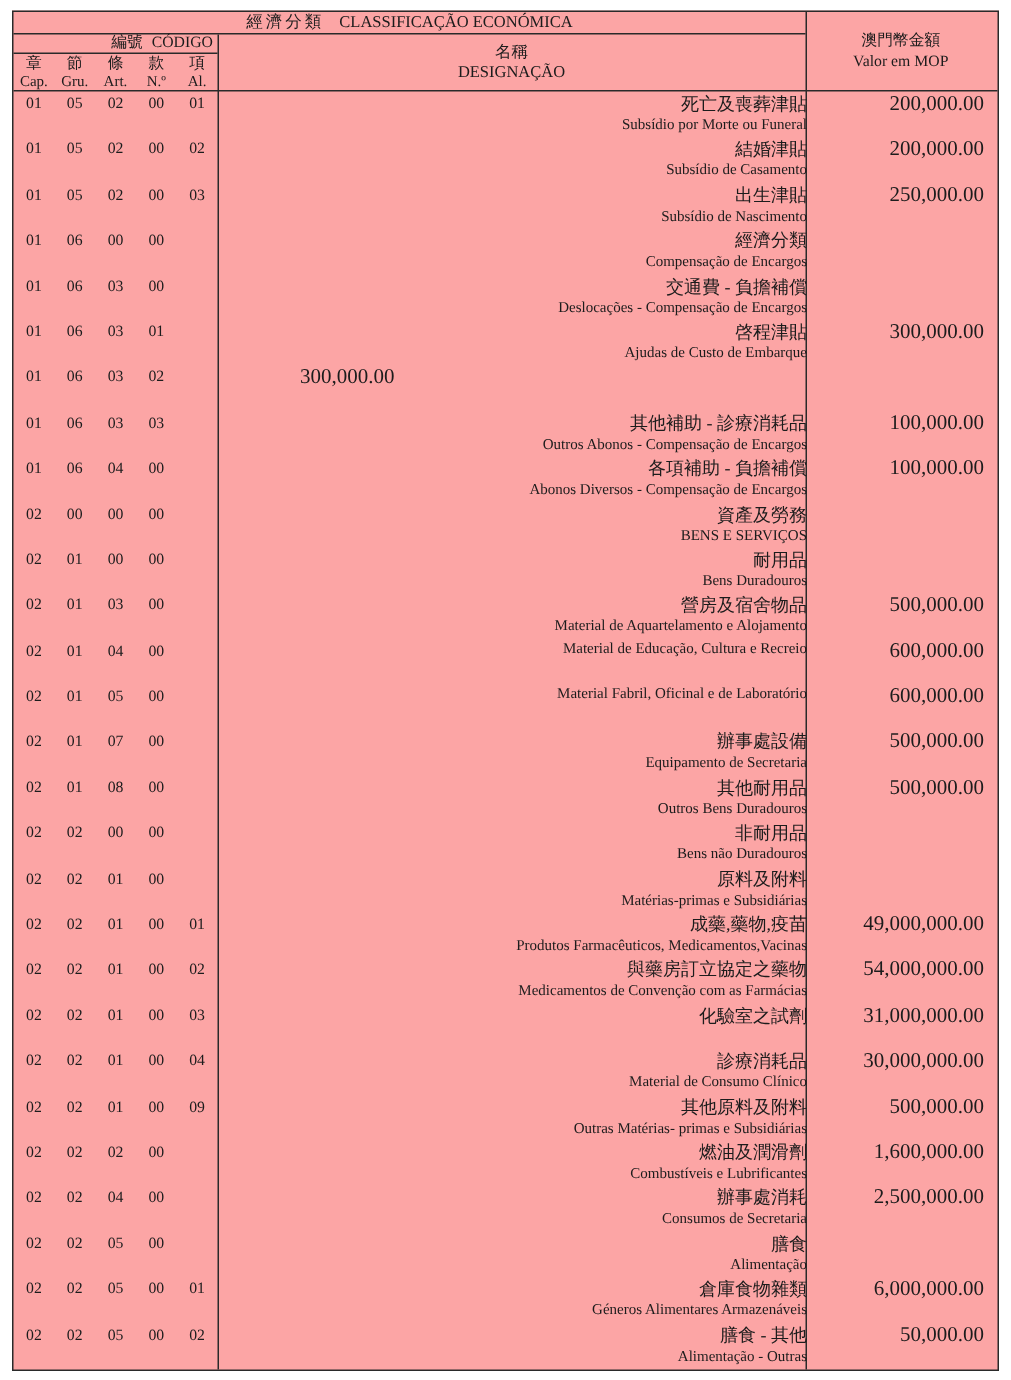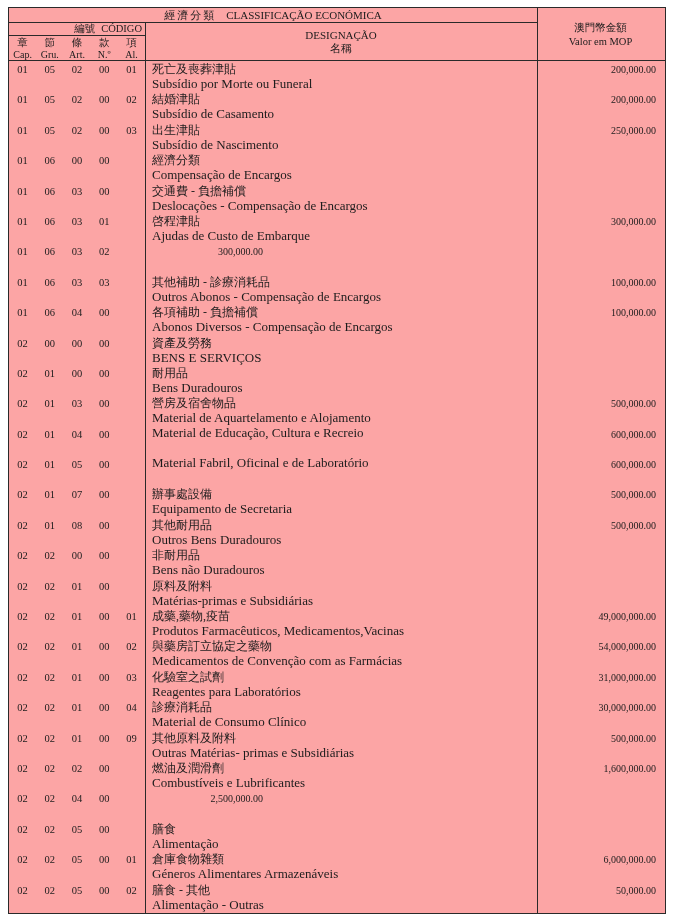--- a/index.html
+++ b/index.html
@@ -50,27 +50,27 @@
     position: absolute; left: 528px; top: 0; width: 127px; height: 53px;
     display: flex; flex-direction: column; justify-content: center;
     text-align: center; font-size: 10.5px; line-height: 14px;
   }
 
   
   .tbody { position: absolute; left: 0; top: 53px; right: 0; bottom: 0; overflow: hidden; }
   .row { display: flex; height: 30.4px; align-items: flex-start; }
   .codes { width: 136px; flex: none; display: flex; }
   .code-cell { flex: 1; text-align: center; font-size: 10.5px; line-height: 14px; padding-top: 2px; }
-  .names { flex: 1; min-width: 0; padding-left: 7px; }
+  .names { flex: 1; min-width: 0; padding-left: 7px; text-align: right; }
   .name-zh { font-size: 12px; line-height: 15px; padding-top: 1px; white-space: nowrap; }
-  .name-pt { font-size: 13px; line-height: 13px; white-space: nowrap; }
+  .name-pt { font-size: 10px; line-height: 13px; white-space: nowrap; }
   .amount {
     width: 127px; flex: none; box-sizing: border-box;
     text-align: right; padding-right: 9px; padding-top: 2px;
-    font-size: 10px; line-height: 14px;
+    font-size: 14px; line-height: 14px;
   }
 </style>
 </head>
 <body>
 
 <div class="sheet">
 
   <div class="thead">
 
     <div class="title-cell">
@@ -99,22 +99,22 @@
           <div class="cp">N.º</div>
         </div>
         <div class="code-col">
           <div class="cz">項</div>
           <div class="cp">Al.</div>
         </div>
       </div>
     </div>
 
     <div class="designation-head">
+      <div>名稱</div>
       <div>DESIGNAÇÃO</div>
-      <div>名稱</div>
     </div>
 
     <div class="amount-head">
       <div>澳門幣金額</div>
       <div>Valor em MOP</div>
     </div>
 
   </div>
 
   <div class="vline code-divider"></div>
@@ -398,21 +398,20 @@
       <div class="row">
         <div class="codes">
           <div class="code-cell">02</div>
           <div class="code-cell">02</div>
           <div class="code-cell">01</div>
           <div class="code-cell">00</div>
           <div class="code-cell">03</div>
         </div>
         <div class="names">
           <div class="name-zh">化驗室之試劑</div>
-          <div class="name-pt">Reagentes para Laboratórios</div>
         </div>
         <div class="amount">31,000,000.00</div>
       </div>
       <div class="row">
         <div class="codes">
           <div class="code-cell">02</div>
           <div class="code-cell">02</div>
           <div class="code-cell">01</div>
           <div class="code-cell">00</div>
           <div class="code-cell">04</div>
@@ -452,20 +451,24 @@
         <div class="amount">1,600,000.00</div>
       </div>
       <div class="row">
         <div class="codes">
           <div class="code-cell">02</div>
           <div class="code-cell">02</div>
           <div class="code-cell">04</div>
           <div class="code-cell">00</div>
           <div class="code-cell"></div>
         </div>
+        <div class="names">
+          <div class="name-zh">辦事處消耗</div>
+          <div class="name-pt">Consumos de Secretaria</div>
+        </div>
         <div class="amount">2,500,000.00</div>
       </div>
       <div class="row">
         <div class="codes">
           <div class="code-cell">02</div>
           <div class="code-cell">02</div>
           <div class="code-cell">05</div>
           <div class="code-cell">00</div>
           <div class="code-cell"></div>
         </div>

